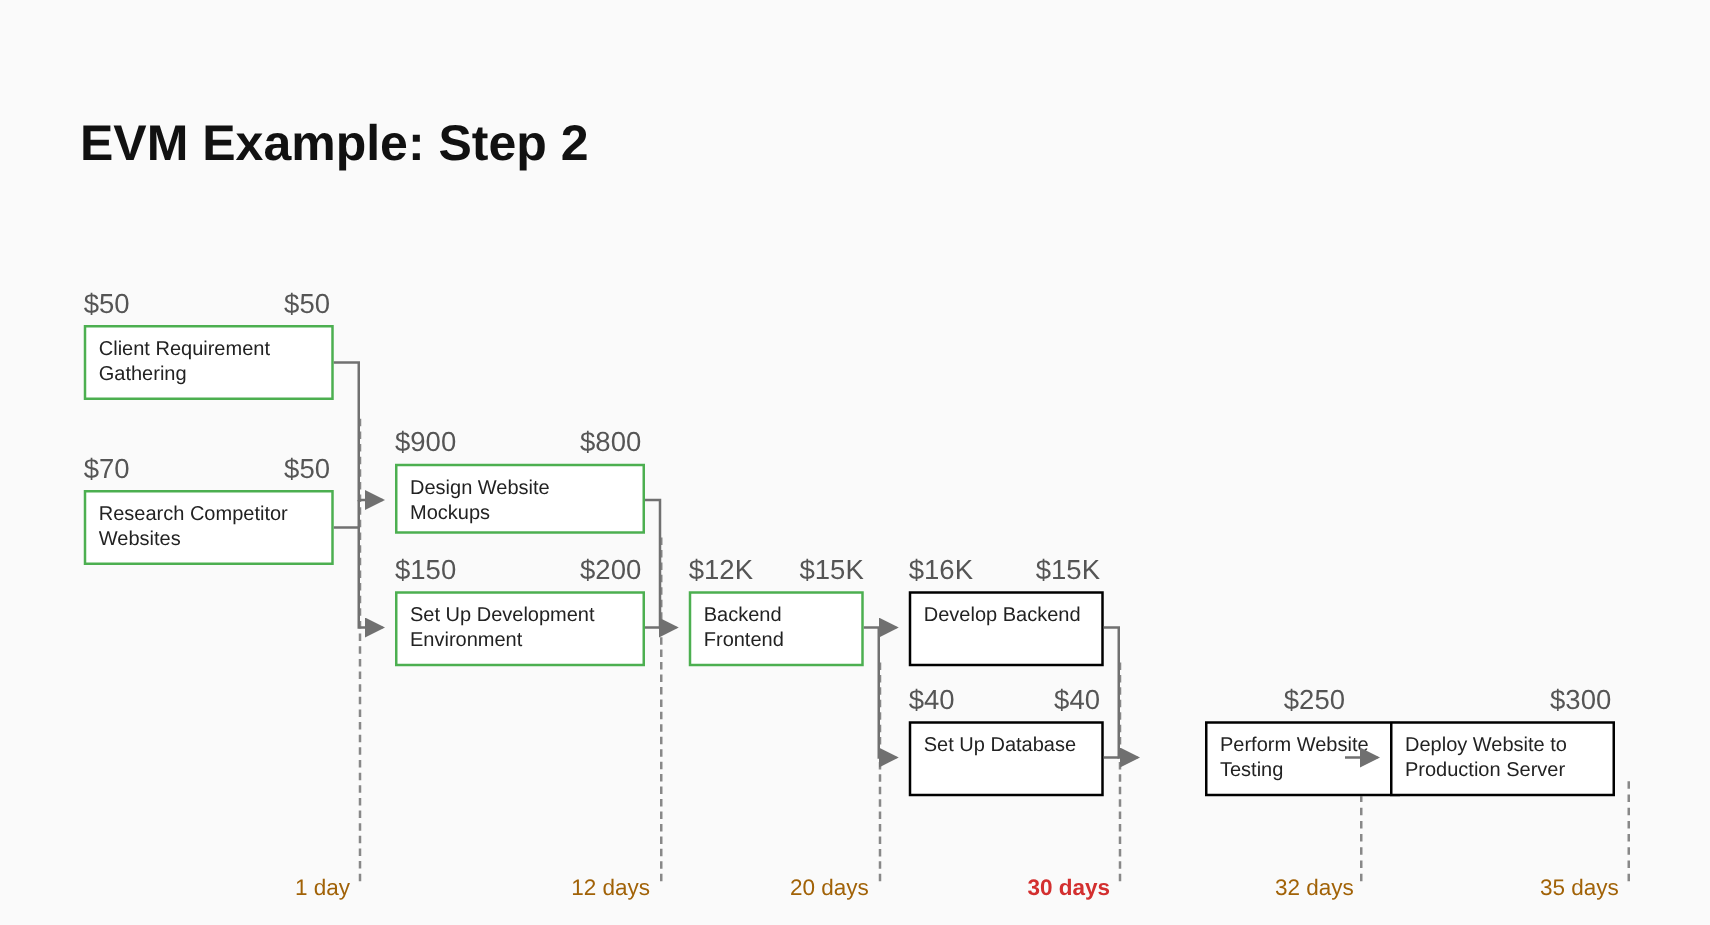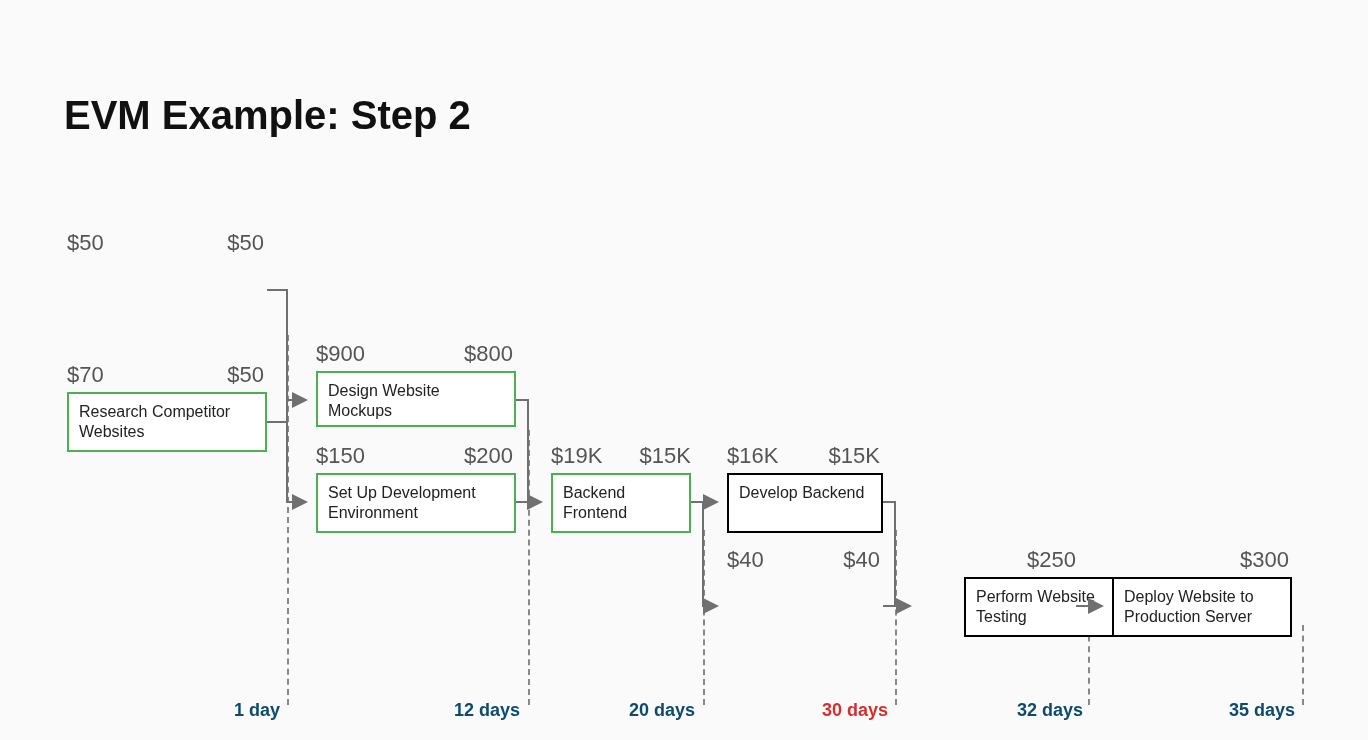--- a/index.html
+++ b/index.html
@@ -56,22 +56,22 @@
   
   .vline {
     position: absolute;
     width: 0;
     border-left: 2px dashed #888;
   }
   
   .daylabel {
     position: absolute;
     font-size: 18px;
-    color: #0c4a6e;
-    font-weight: 700;
+    color: #a16207;
+    font-weight: 400;
     text-align: right;
   }
   .daylabel.red { color: #d32f2f; font-weight: 700; }
   
   .arrows {
     position: absolute;
     left: 0; top: 0;
     width: 1368px; height: 740px;
     pointer-events: none;
   }
@@ -94,20 +94,23 @@
   <div class="daylabel" style="left:435px; top:700px; width:85px;">12 days</div>
   <div class="daylabel" style="left:610px; top:700px; width:85px;">20 days</div>
   <div class="daylabel red" style="left:800px; top:700px; width:88px;">30 days</div>
   <div class="daylabel" style="left:998px; top:700px; width:85px;">32 days</div>
   <div class="daylabel" style="left:1210px; top:700px; width:85px;">35 days</div>
 
   <div class="costs" style="left:67px; top:230px; width:197px;">
     <span>$50</span>
     <span>$50</span>
   </div>
+  <div class="task green" style="left:67px; top:260px; width:200px; height:60px;">
+    <span>Client Requirement Gathering</span>
+  </div>
 
   <div class="costs" style="left:67px; top:362px; width:197px;">
     <span>$70</span>
     <span>$50</span>
   </div>
   <div class="task green" style="left:67px; top:392px; width:200px; height:60px;">
     <span>Research Competitor Websites</span>
   </div>
 
   <div class="costs" style="left:316px; top:341px; width:197px;">
@@ -120,38 +123,41 @@
 
   <div class="costs" style="left:316px; top:443px; width:197px;">
     <span>$150</span>
     <span>$200</span>
   </div>
   <div class="task green" style="left:316px; top:473px; width:200px; height:60px;">
     <span>Set Up Development Environment</span>
   </div>
 
   <div class="costs" style="left:551px; top:443px; width:140px;">
-    <span>$19K</span>
+    <span>$12K</span>
     <span>$15K</span>
   </div>
   <div class="task green" style="left:551px; top:473px; width:140px; height:60px;">
     <span>Backend Frontend</span>
   </div>
 
   <div class="costs" style="left:727px; top:443px; width:153px;">
     <span>$16K</span>
     <span>$15K</span>
   </div>
   <div class="task black" style="left:727px; top:473px; width:156px; height:60px;">
     <span>Develop Backend</span>
   </div>
 
   <div class="costs" style="left:727px; top:547px; width:153px;">
     <span>$40</span>
     <span>$40</span>
+  </div>
+  <div class="task black" style="left:727px; top:577px; width:156px; height:60px;">
+    <span>Set Up Database</span>
   </div>
 
   <div class="single-cost" style="left:920px; top:547px; width:156px;text-align:right;">$250</div>
   <div class="task black" style="left:920px; top:577px; width:156px; height:60px;margin-left:44px;">
     <span>Perform Website Testing</span>
   </div>
 
   <div class="single-cost" style="left:1112px; top:547px; width:177px;">$300</div>
   <div class="task black" style="left:1112px; top:577px; width:180px; height:60px;">
     <span>Deploy Website to Production Server</span>

